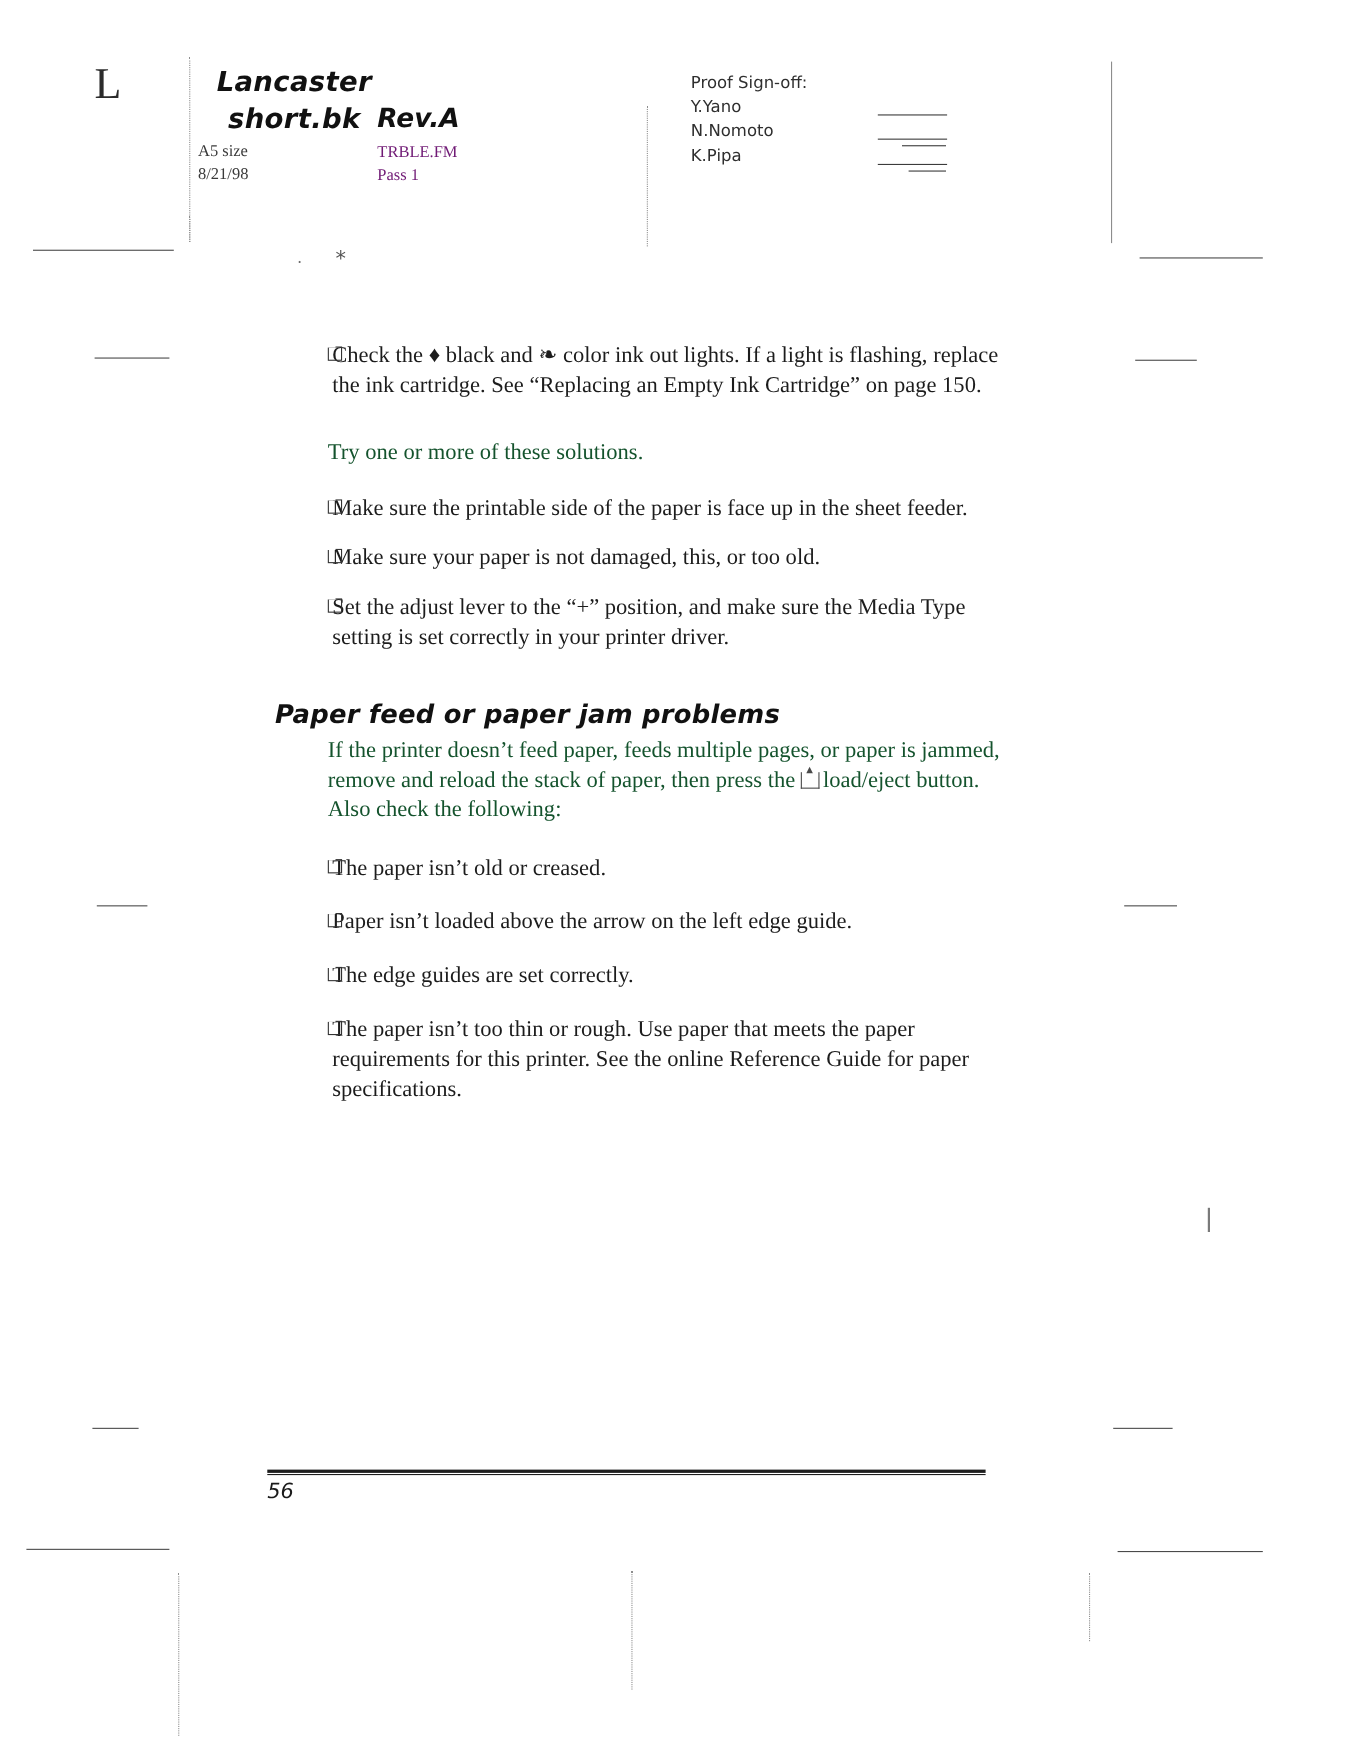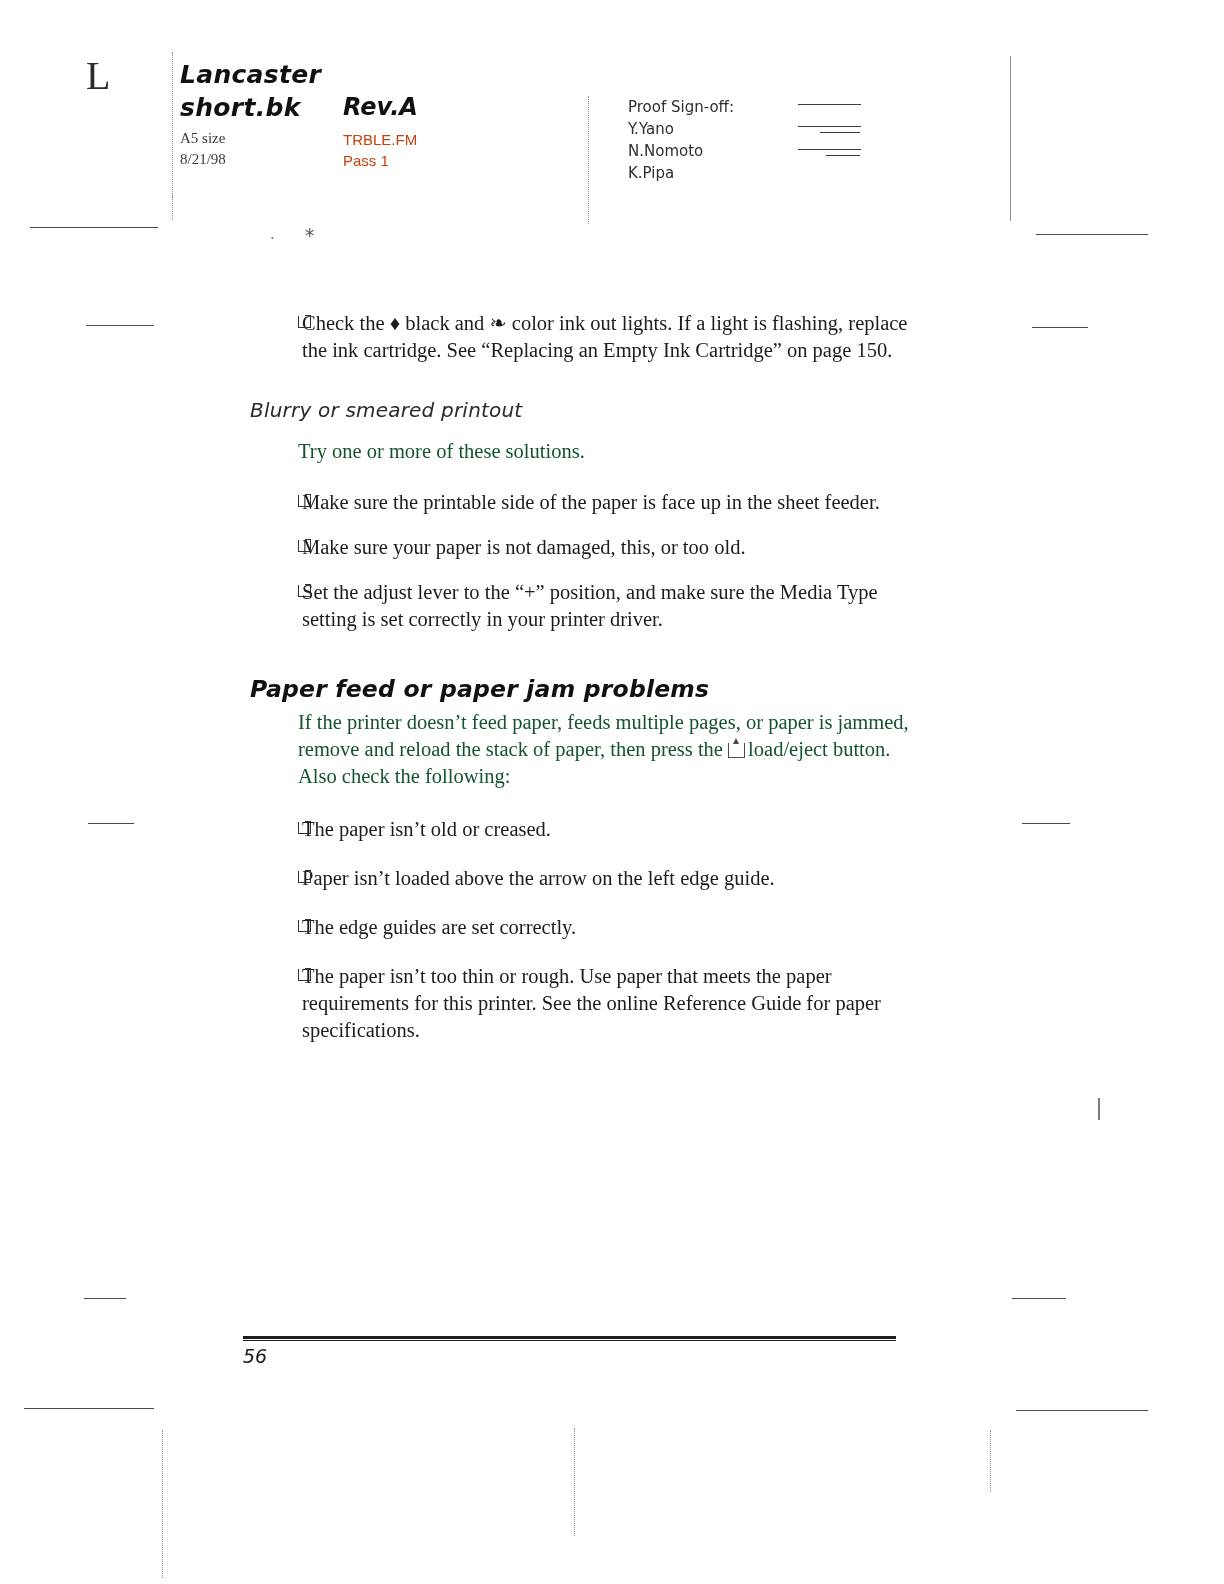--- a/index.html
+++ b/index.html
@@ -42,52 +42,52 @@
     position: absolute;
     left: 343px;
     top: 92px;
     width: 190px;
   }
   .hdr-col3 {
     position: absolute;
     left: 628px;
     top: 64px;
     width: 260px;
-    margin-top: 32px;
   }
 
   .hdr-title {
     font-family: "DejaVu Sans", sans-serif;
     font-style: italic;
     font-weight: bold;
     font-size: 25px;
     line-height: 33px;
     color: #111;
     letter-spacing: 0.3px;
+    text-align: center;
   }
   .hdr-small {
     font-family: Liberation Serif, serif;
     font-size: 15px;
     line-height: 21px;
     color: #3a3a3a;
     margin-top: 4px;
   }
   .hdr-rev {
     font-family: "DejaVu Sans", sans-serif;
     font-style: italic;
     font-weight: bold;
     font-size: 24px;
     line-height: 30px;
     color: #111;
   }
   .hdr-file {
-    font-family: Liberation Sans, sans-serif;
+    font-family: Liberation Serif, serif;
     font-size: 15px;
     line-height: 21px;
-    color: #c2410c;
+    color: #701a75;
     margin-top: 7px;
   }
   .signoff-label {
     font-family: "DejaVu Sans", sans-serif;
     font-size: 15px;
     line-height: 22px;
     color: #2f2f2f;
   }
   .signoff-name {
     font-family: "DejaVu Sans", sans-serif;
@@ -294,21 +294,20 @@
   <div style="position:absolute; left:270px; top:225px; font-family:'DejaVu Sans', sans-serif; font-size:15px; color:#6d6d6d;">.</div>
   <div style="position:absolute; left:305px; top:218px; font-family:'DejaVu Sans', sans-serif; font-size:19px; color:#555;">⁎</div>
 
   <div class="content">
 
     <div class="bullet-item" style="margin-bottom:34px;">
       <span class="bullet-box"></span>
       <div class="bullet-text">Check the ♦ black and ❧ color ink out lights. If a light is flashing, replace the ink cartridge. See “Replacing an Empty Ink Cartridge” on page 150.</div>
     </div>
 
-    <div class="sub-head" style="margin:0 0 16px 0;">Blurry or smeared printout</div>
 
     <div class="para" style="margin:0 0 24px 48px;">Try one or more of these solutions.</div>
 
     <div class="bullet-item">
       <span class="bullet-box"></span>
       <div class="bullet-text">Make sure the printable side of the paper is face up in the sheet feeder.</div>
     </div>
 
     <div class="bullet-item">
       <span class="bullet-box"></span>

